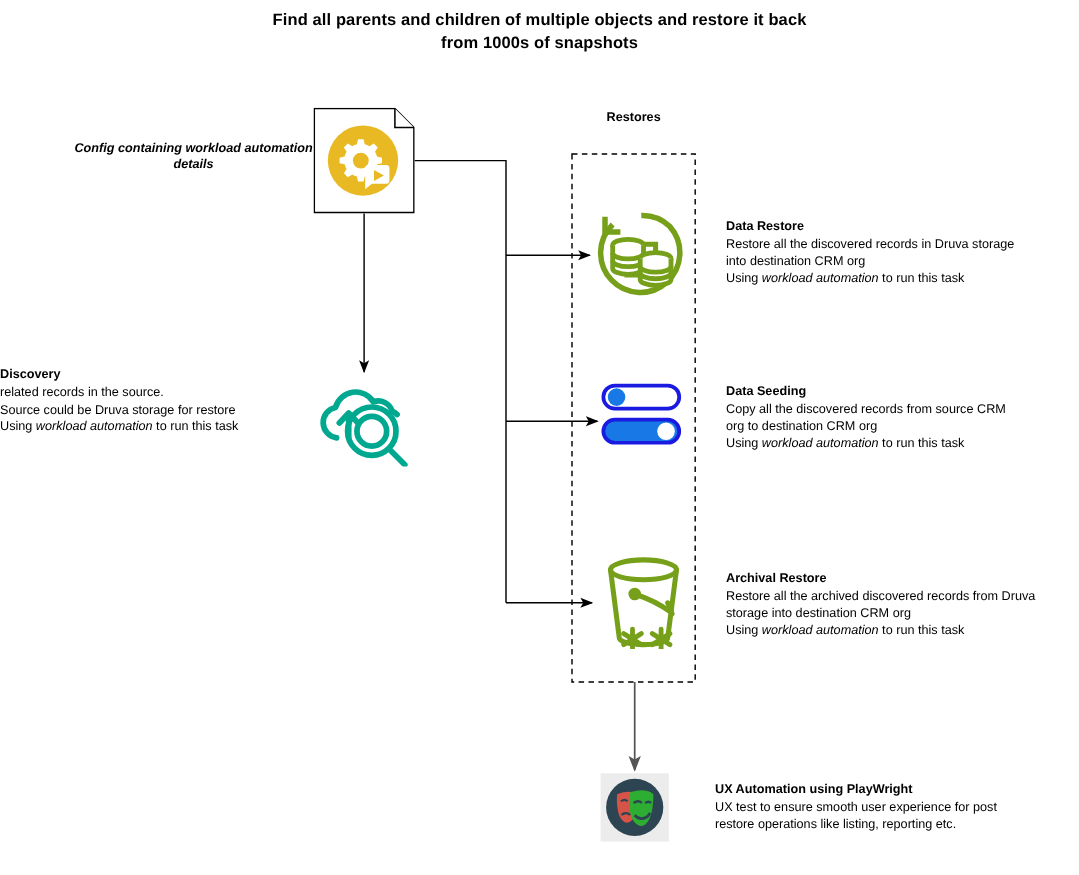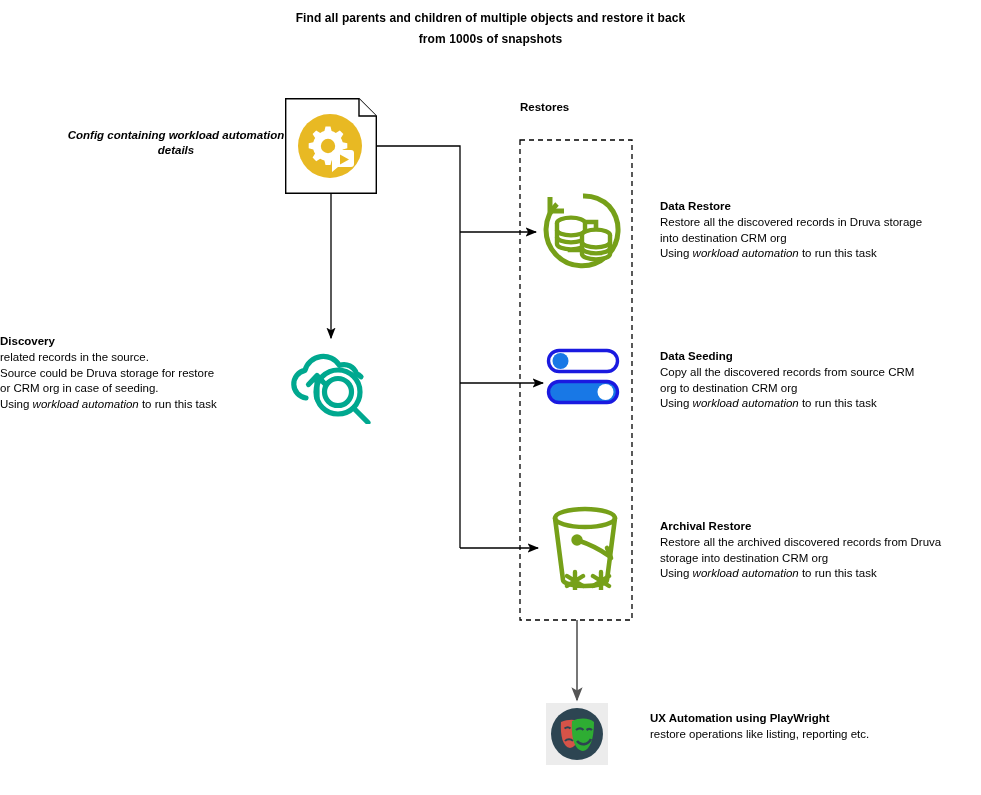--- a/index.html
+++ b/index.html
@@ -19,21 +19,21 @@
     background: #ffffff;
   }
   .abs { position: absolute; }
 
   
   #title {
     left: 0;
     top: 8px;
     width: 981px;
     text-align: center;
-    font-size: 12px;
+    font-size: 15px;
     font-weight: bold;
     line-height: 21px;
     letter-spacing: 0.1px;
   }
 
   
   #links {
     left: 0; top: 0;
     width: 981px; height: 795px;
     pointer-events: none;
@@ -71,21 +71,21 @@
   }
 
   #discovery-label {
     left: 0px; top: 334px;
     width: 280px;
   }
 
   #restores-label {
     left: 520px; top: 101px;
     width: 112px;
-    text-align: left;
+    text-align: center;
     font-size: 11.5px;
     font-weight: bold;
   }
 
   #data-restore-label { left: 660px; top: 199px; width: 320px; }
   #data-seeding-label { left: 660px; top: 349px; width: 320px; }
   #archival-label     { left: 660px; top: 519px; width: 320px; }
   #ux-label           { left: 650px; top: 711px; width: 330px; }
 
   
@@ -164,21 +164,20 @@
         <circle cx="52" cy="56" r="13.5"></circle>
         <path d="M67.5,72 L82,86.5"></path>
       </g>
     </svg>
   </div>
 
   <div id="discovery-label" class="abs textblock">
     <span class="hd">Discovery</span>
     <span class="ln">related records in the source.</span>
     <span class="ln">Source could be Druva storage for restore</span>
-    <span class="ln">or CRM org in case of seeding.</span>
     <span class="ln"><span>Using </span><em>workload automation</em><span> to run this task</span></span>
   </div>
 
   <div id="restores-label" class="abs">Restores</div>
 
   <div id="icon-data-restore" class="abs icon">
     <svg width="88" height="88" viewBox="0 0 88 88">
       <g fill="none" stroke="#76a019" stroke-width="5" stroke-linecap="butt">
         <path d="M18,16 A36,36 0 1 0 70,18 A36,36 0 0 0 44,8"></path>
         <path d="M11,9 L11,23 L25,23" stroke-linejoin="miter"></path>
@@ -268,16 +267,17 @@
         <path d="M26,18 C34,14 44,15 48,19 C48,36 44,47 37,48 C28,47 25,34 26,18 Z" fill="#2ead33"></path>
         <path d="M30,27 C32.5,25 35.5,25 37.5,27" fill="none" stroke="#2d4552" stroke-width="2.2"></path>
         <path d="M40.5,27 C42.5,25.5 44.5,25.5 46,27" fill="none" stroke="#2d4552" stroke-width="2.2"></path>
         <path d="M31,38 C35,43 42,42 45,36" fill="none" stroke="#2d4552" stroke-width="2.6"></path>
       </g>
     </svg>
   </div>
 
   <div id="ux-label" class="abs textblock">
     <span class="hd">UX Automation using PlayWright</span>
+    <span class="ln">UX test to ensure smooth user experience for post</span>
     <span class="ln">restore operations like listing, reporting etc.</span>
   </div>
 
 </div>
 
 </body></html>

